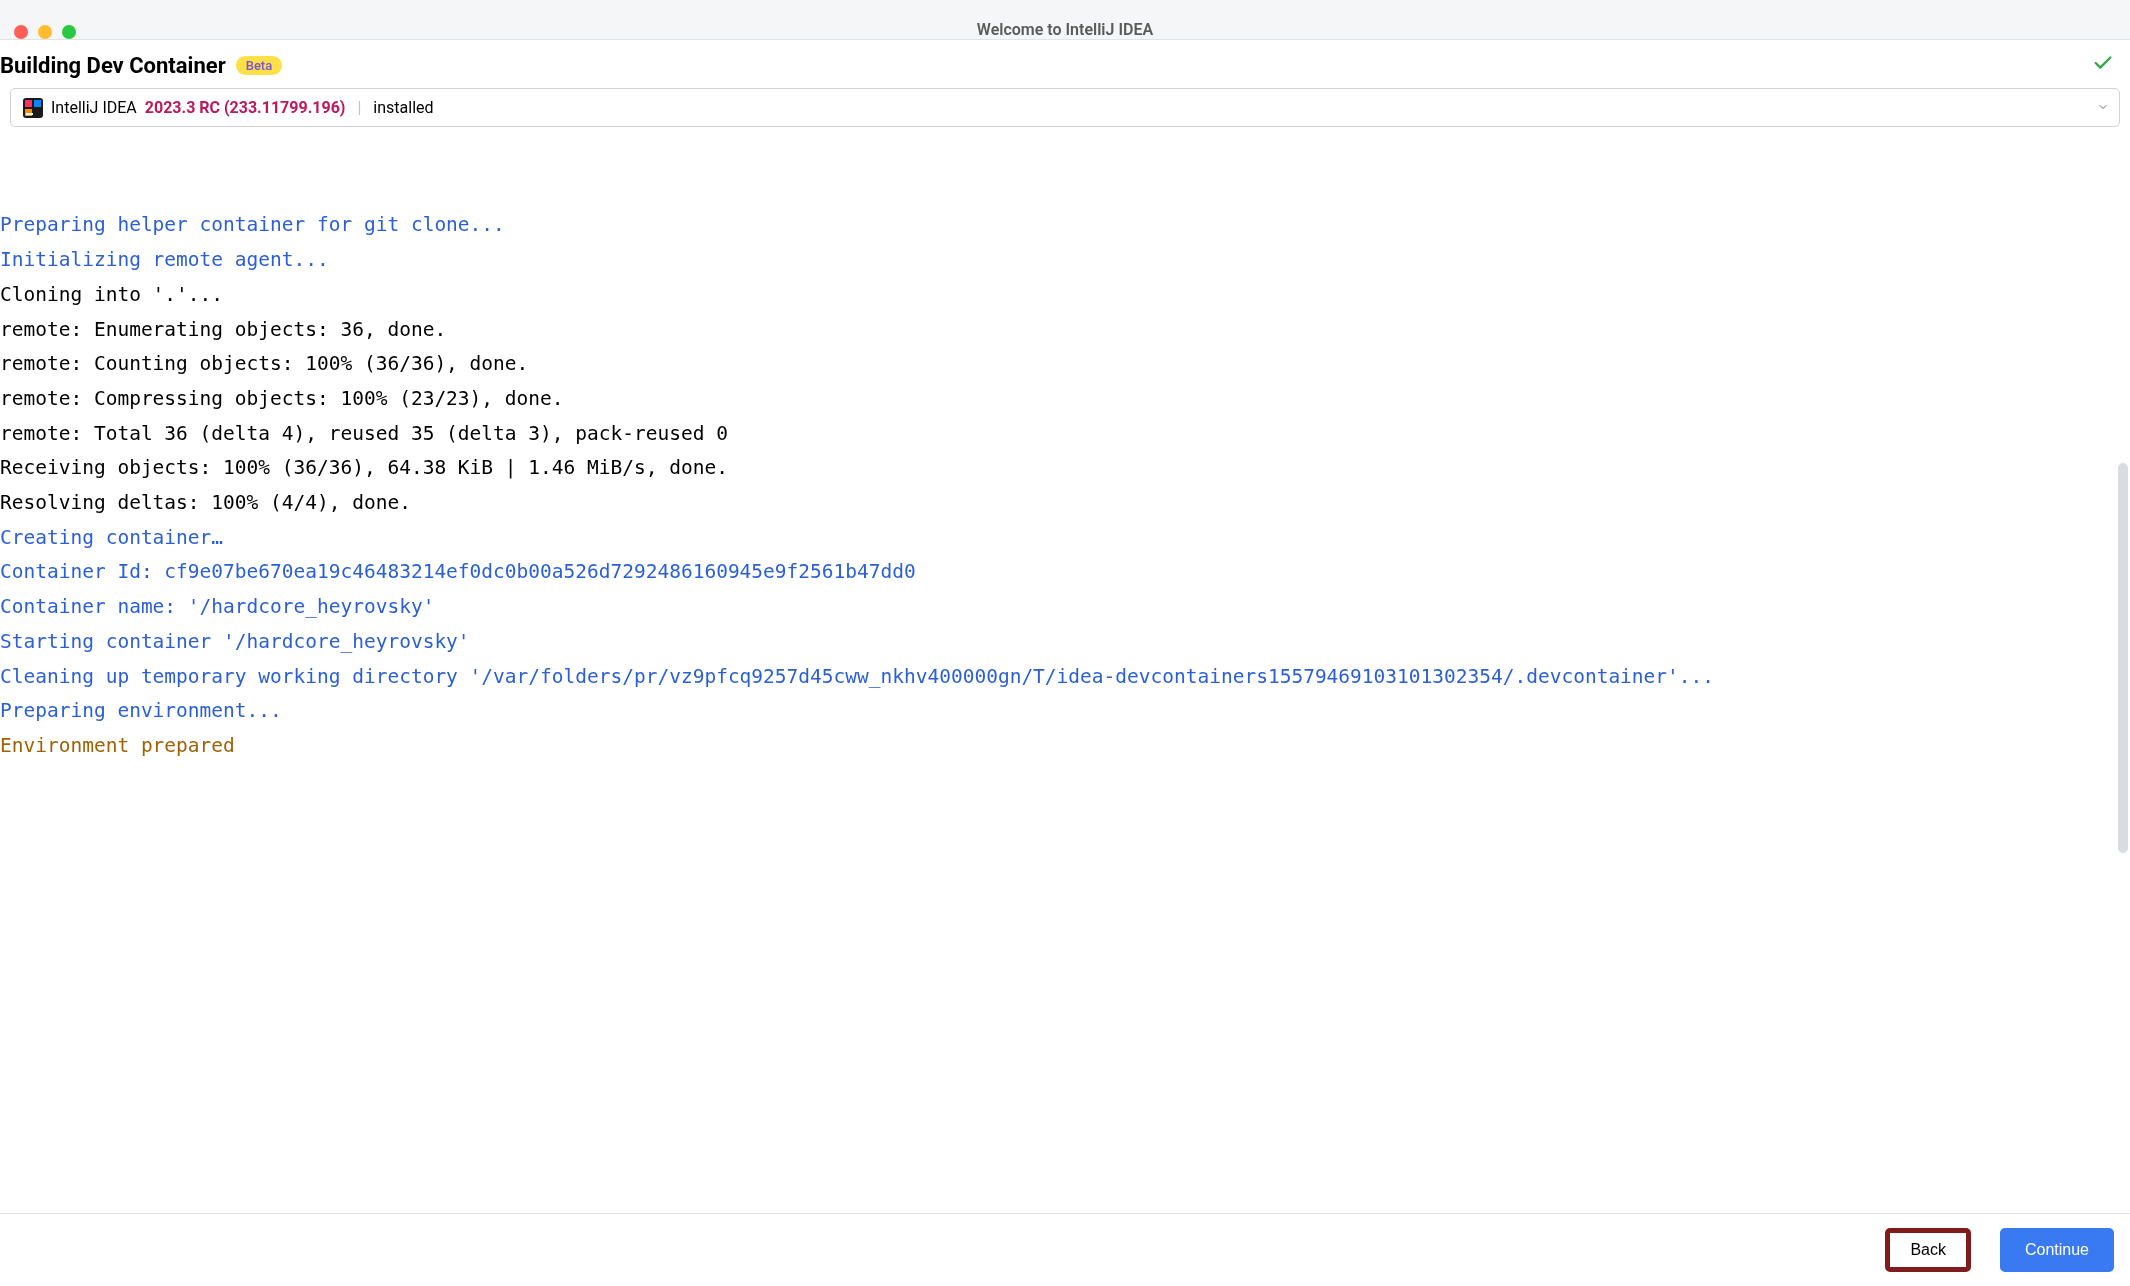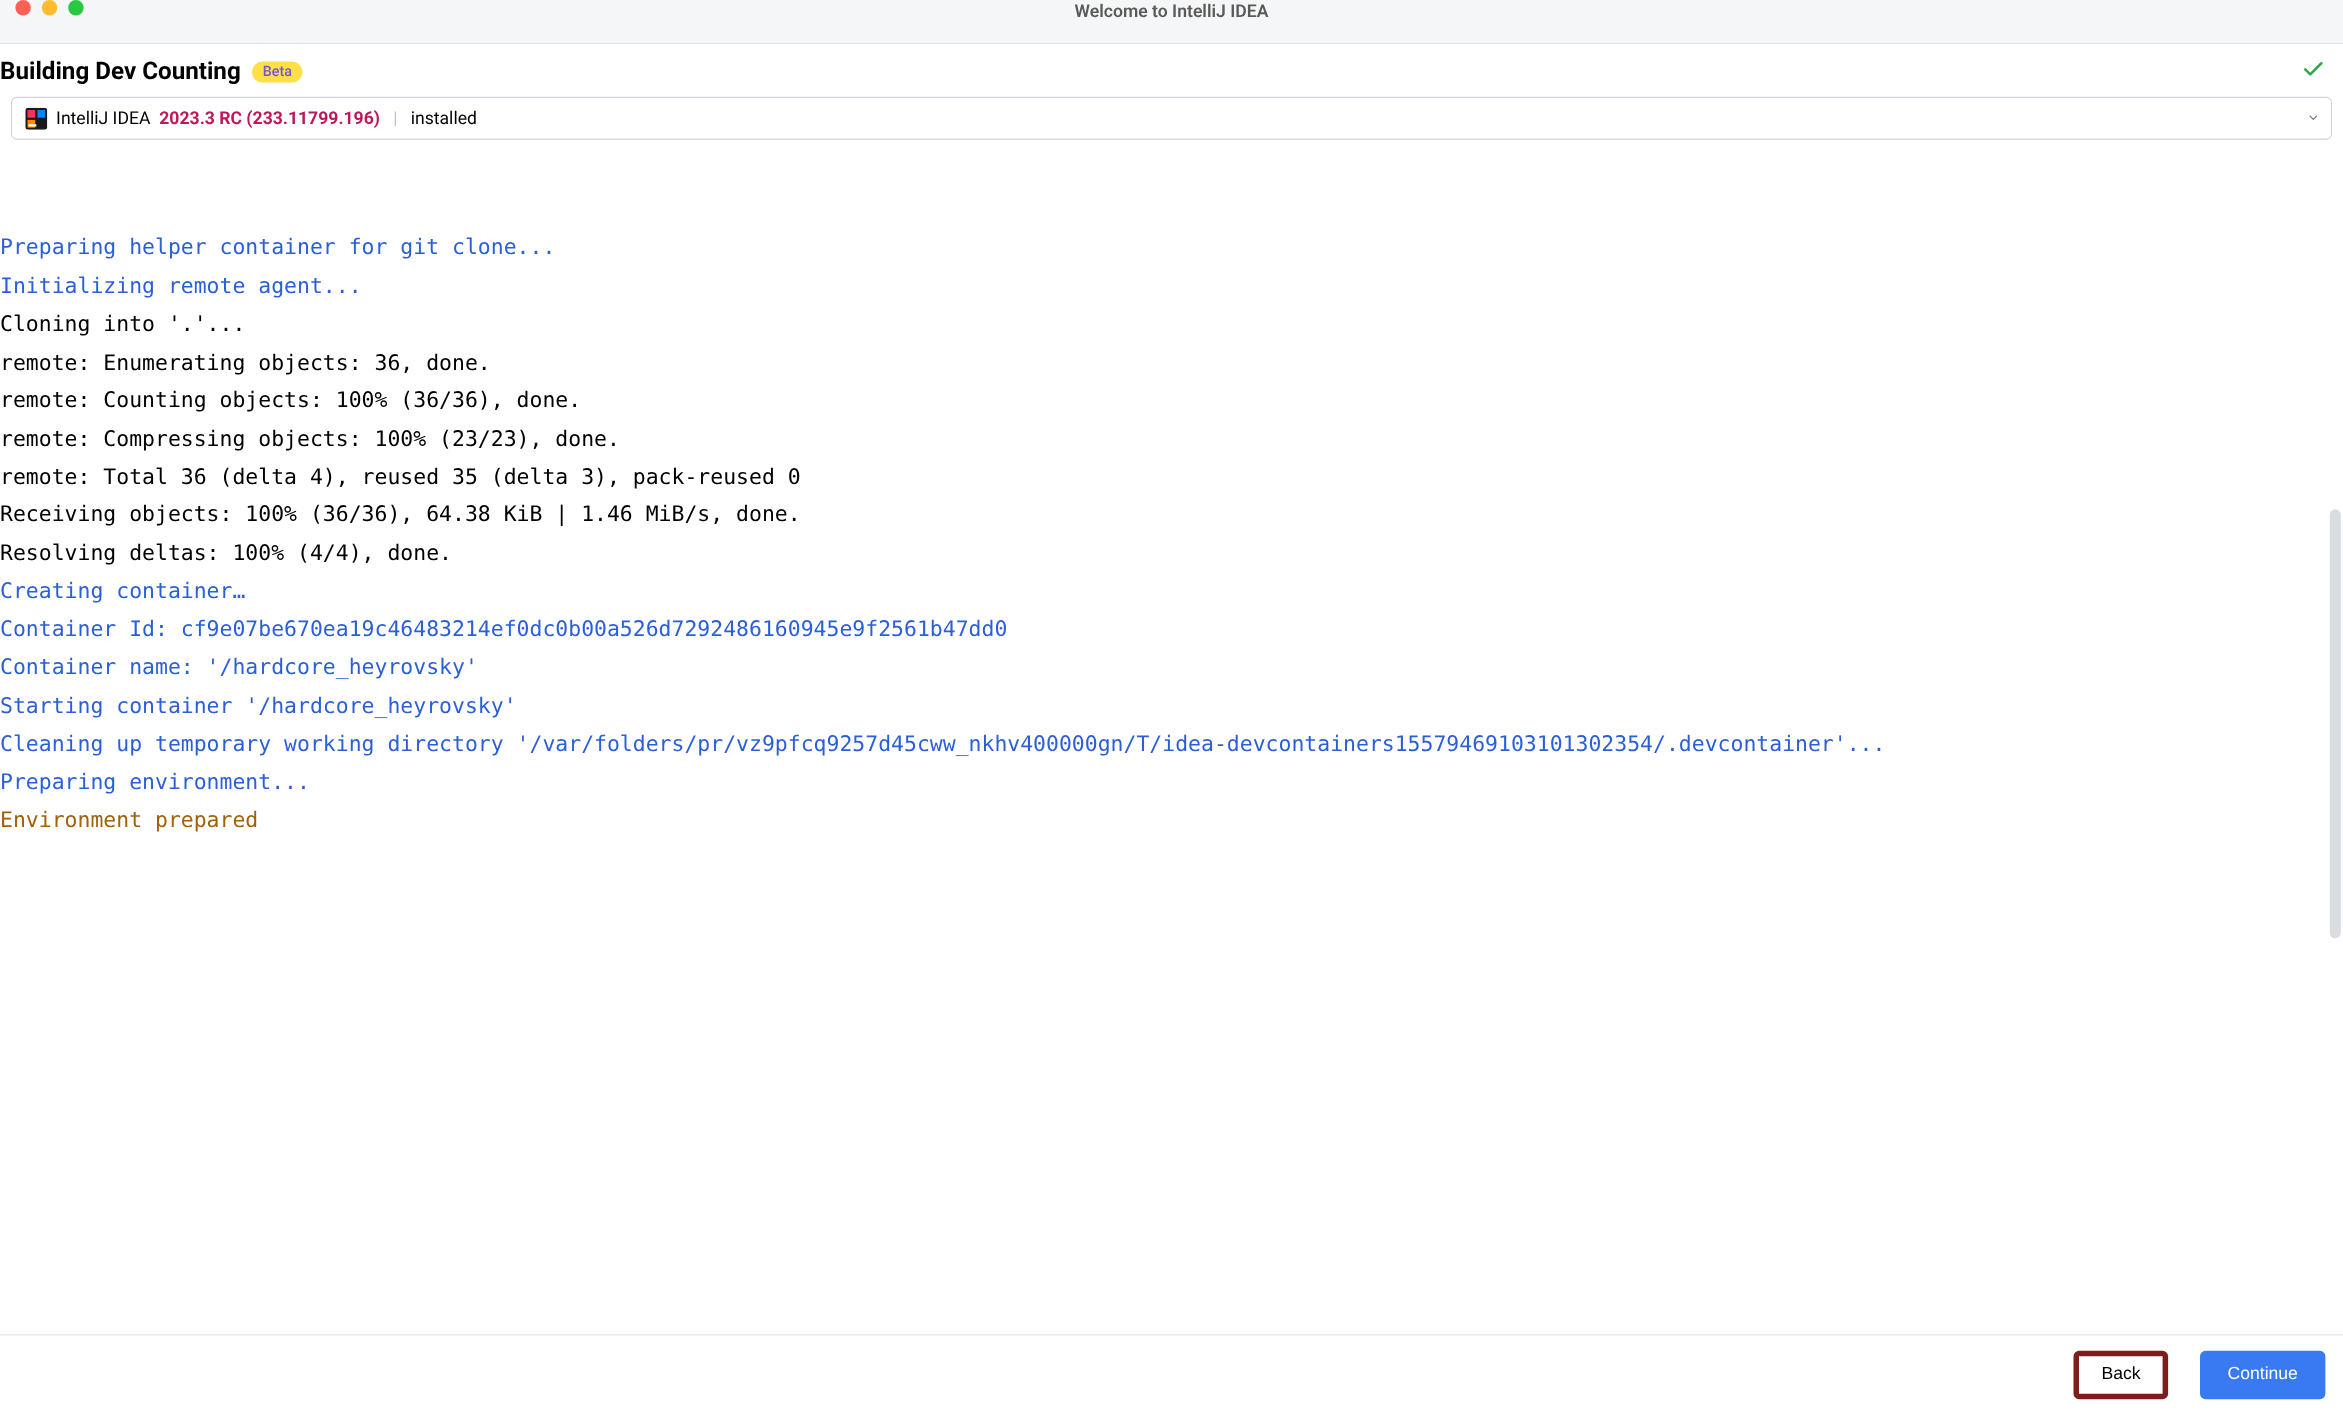--- a/index.html
+++ b/index.html
@@ -4,21 +4,21 @@
 <style>
   * { box-sizing: border-box; margin: 0; padding: 0; }
   html, body { width: 100%; height: 100%; font-family: -apple-system, BlinkMacSystemFont, "Segoe UI", Roboto, sans-serif; background: #fff; }
   body { display: flex; flex-direction: column; height: 100vh; }
 
   .titlebar {
     height: 40px;
     background: #f5f6f7;
     border-bottom: 1px solid #e1e3e5;
     display: flex;
-    align-items: flex-start;
+    align-items: flex-end;
     position: relative;
   }
   .traffic-lights {
     display: flex;
     gap: 10px;
     padding-left: 14px;
   }
   .traffic-dot {
     width: 14px; height: 14px; border-radius: 50%;
   }
@@ -141,21 +141,21 @@
   <div class="traffic-lights">
     <div class="traffic-dot dot-red"></div>
     <div class="traffic-dot dot-yellow"></div>
     <div class="traffic-dot dot-green"></div>
   </div>
   <div class="titlebar-title">Welcome to IntelliJ IDEA</div>
 </div>
 
 <div class="header-row">
   <div class="header-left">
-    <span class="header-title">Building Dev Counting</span>
+    <span class="header-title">Building Dev Container</span>
     <span class="beta-badge">Beta</span>
   </div>
   <span class="status-icon">
     <svg width="22" height="22" viewBox="0 0 24 24" fill="none" stroke="currentColor" stroke-width="2.5" stroke-linecap="round" stroke-linejoin="round">
         <polyline points="20 6 9 17 4 12"></polyline>
       </svg>
   </span>
 </div>
 
 <div class="ide-select">

